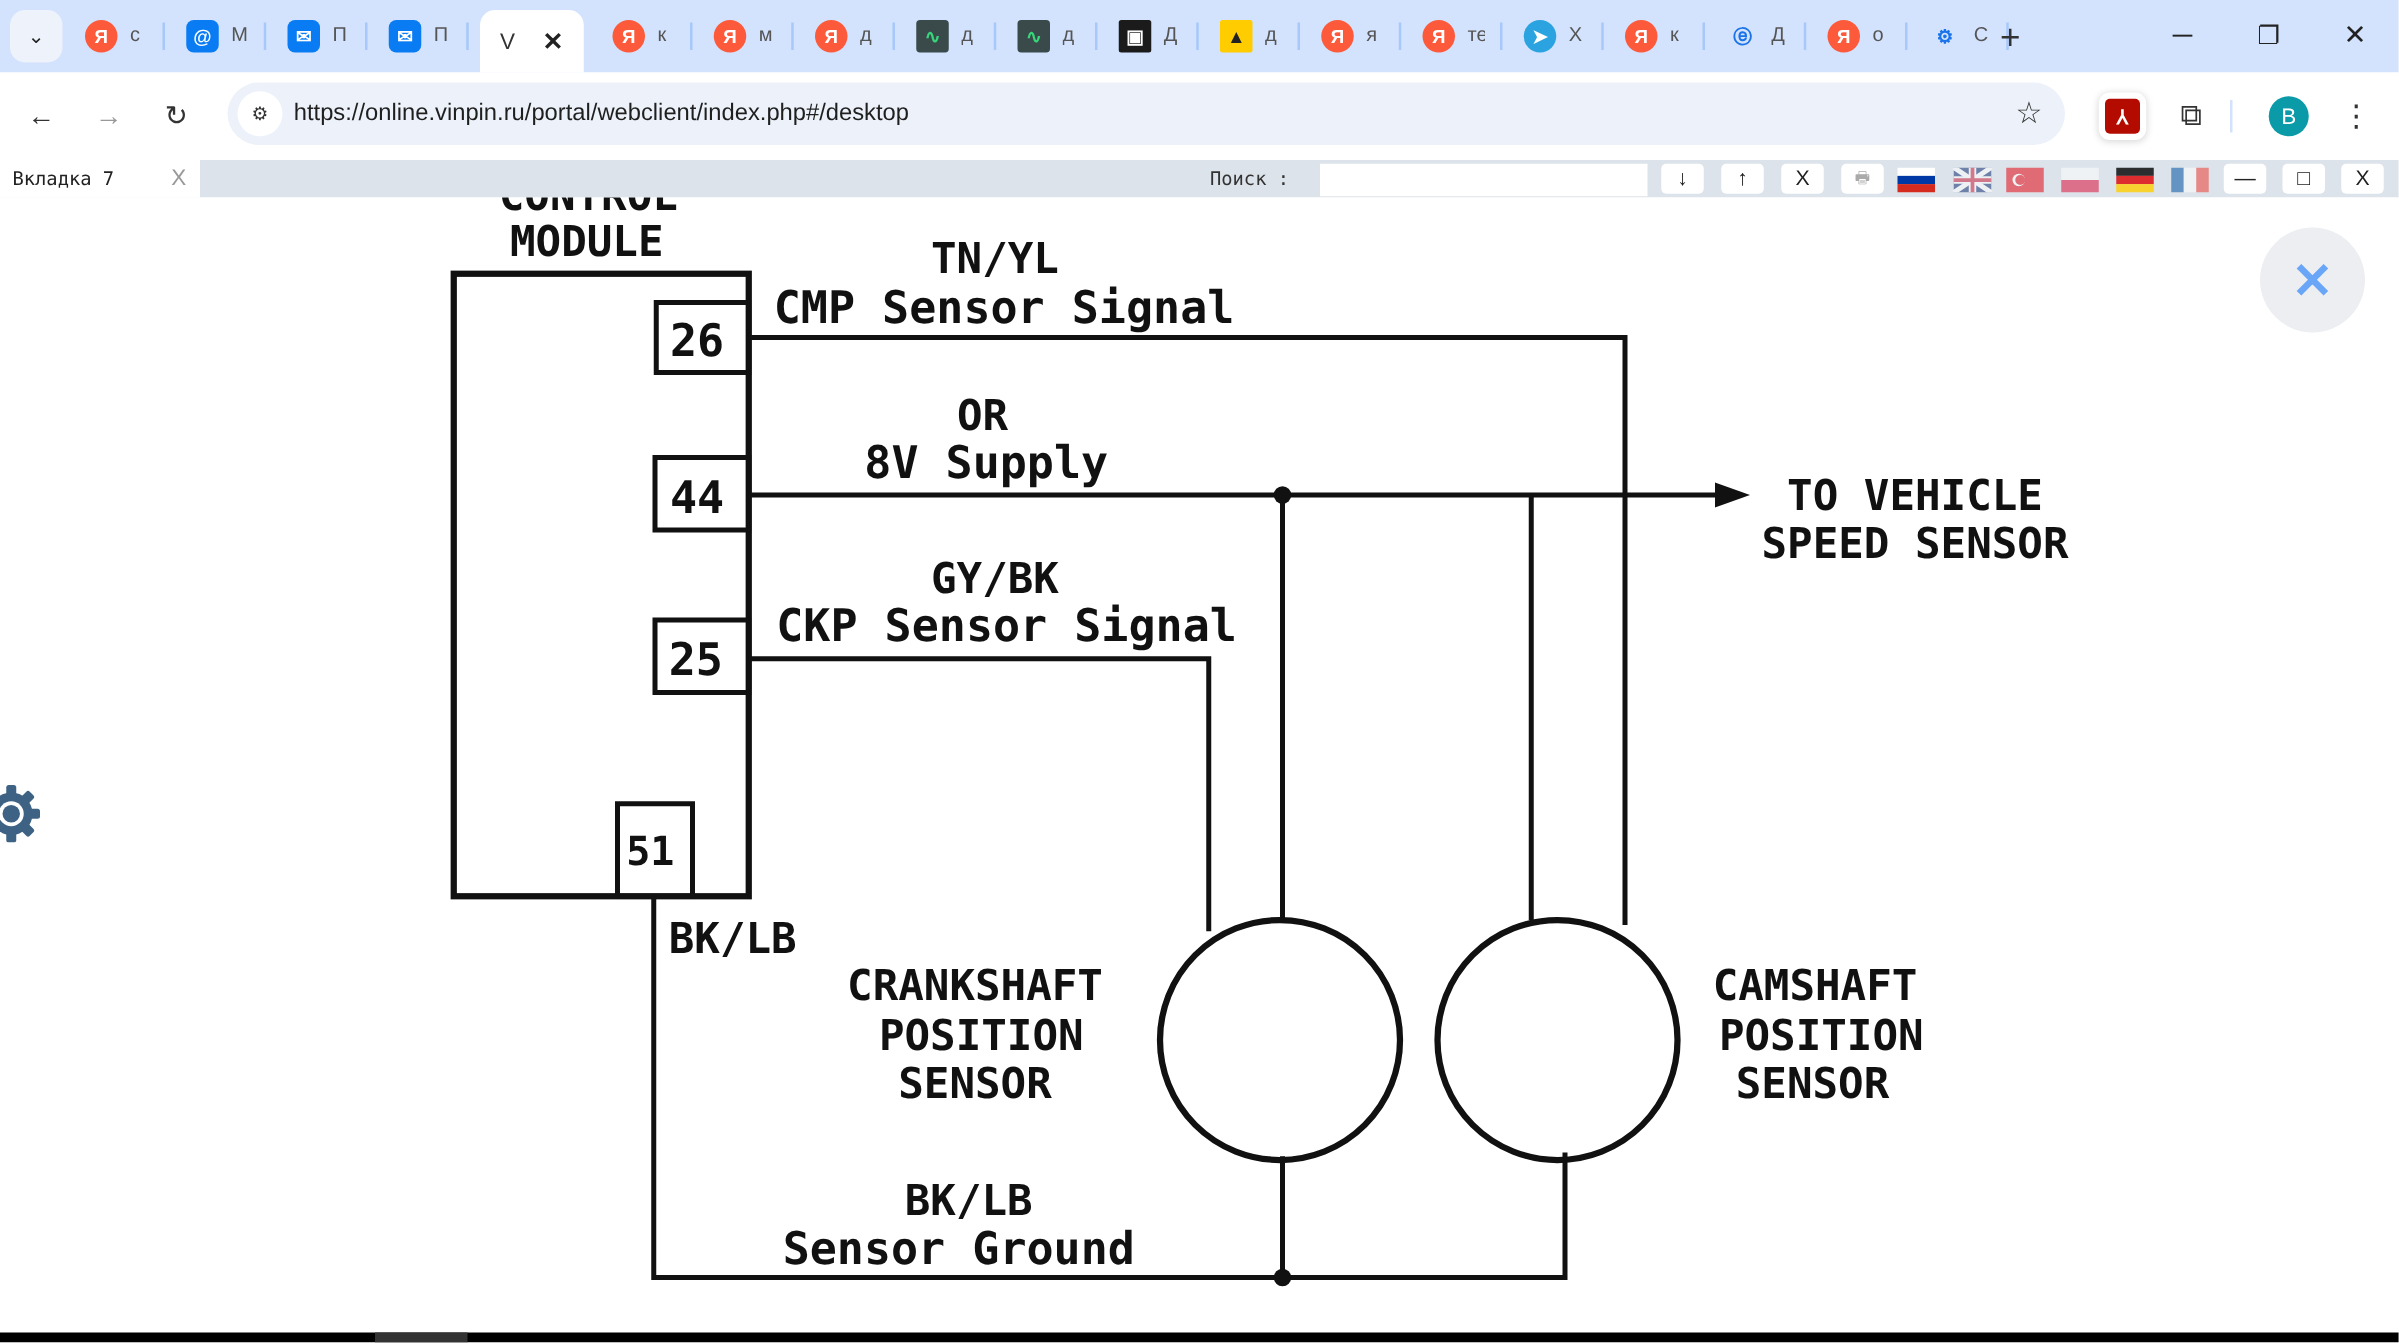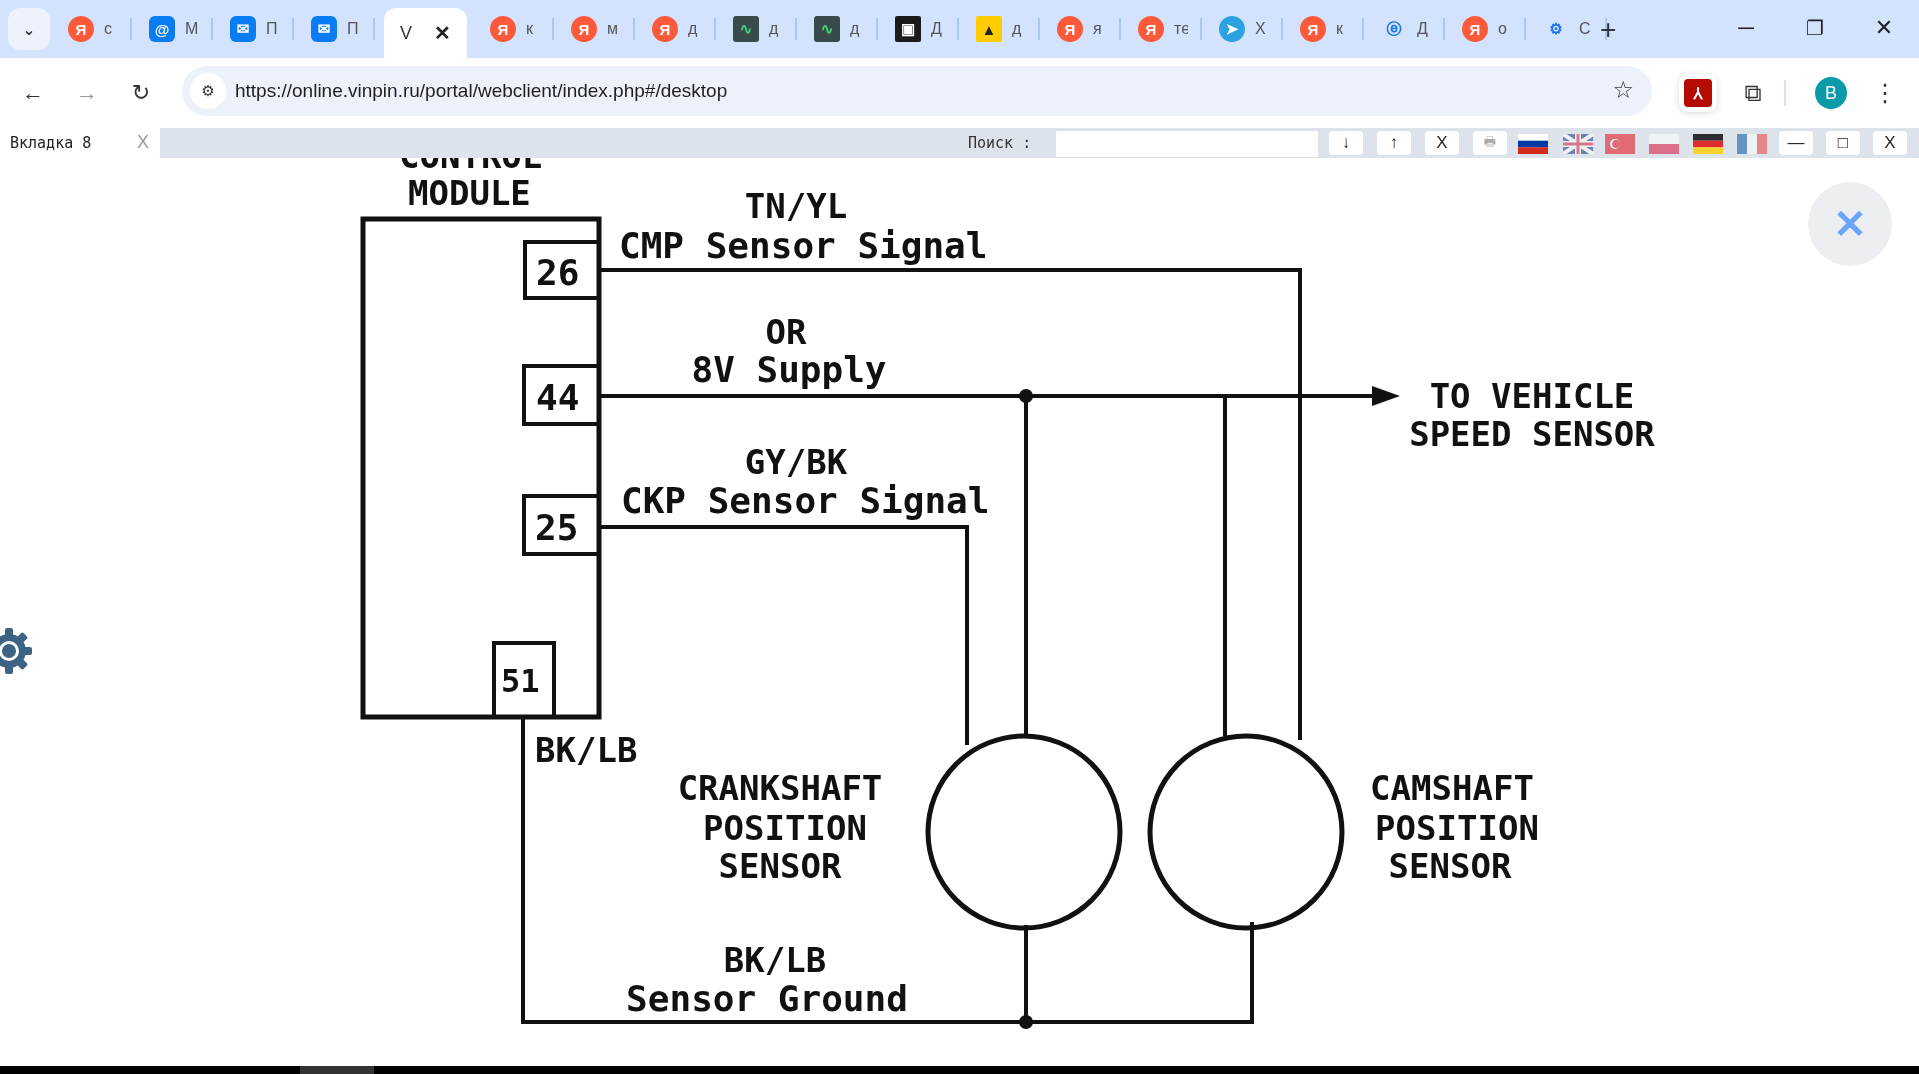--- a/index.html
+++ b/index.html
@@ -196,21 +196,21 @@
   <div class="ext" style="left:1812px">
       <div class="avatar">B</div>
     </div>
   <div class="ext" style="left:1866px;font-size:24px;color:#333">
       <span>⋮</span>
     </div>
 </div>
 
 <div class="appbar">
   <div class="apptab">
-    <span class="lbl">Вкладка 8</span>
+    <span class="lbl">Вкладка 7</span>
     <span class="x">X</span>
   </div>
   <span class="search-lbl">Поиск :</span>
   <input class="search-in" value="" style="">
   <div class="abtn" style="left:1329px">↓</div>
   <div class="abtn" style="left:1377px">↑</div>
   <div class="abtn" style="left:1425px">X</div>
   <div class="abtn" style="left:1473px;color:#aaa;font-size:13px">
       <span>🖶</span>
     </div>

